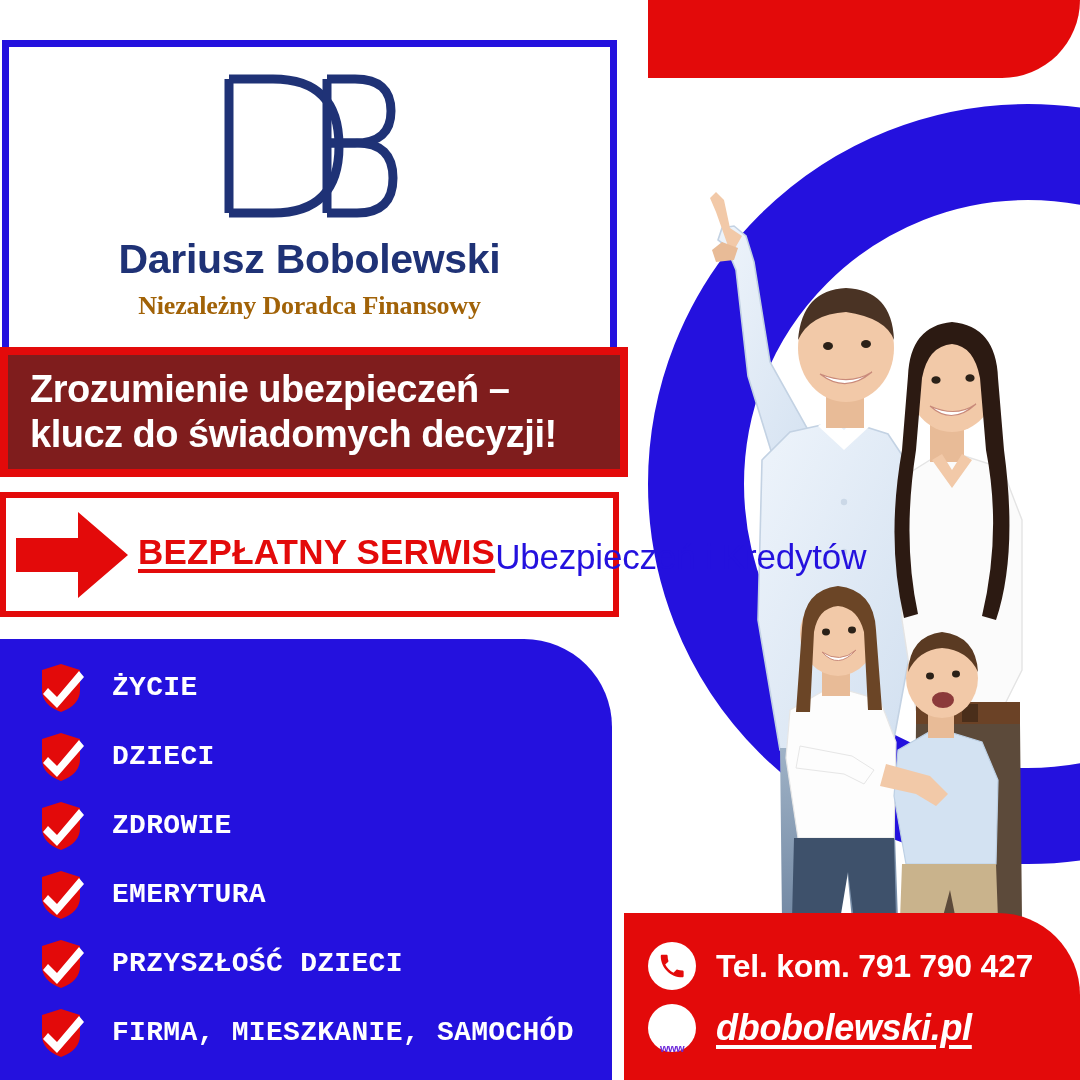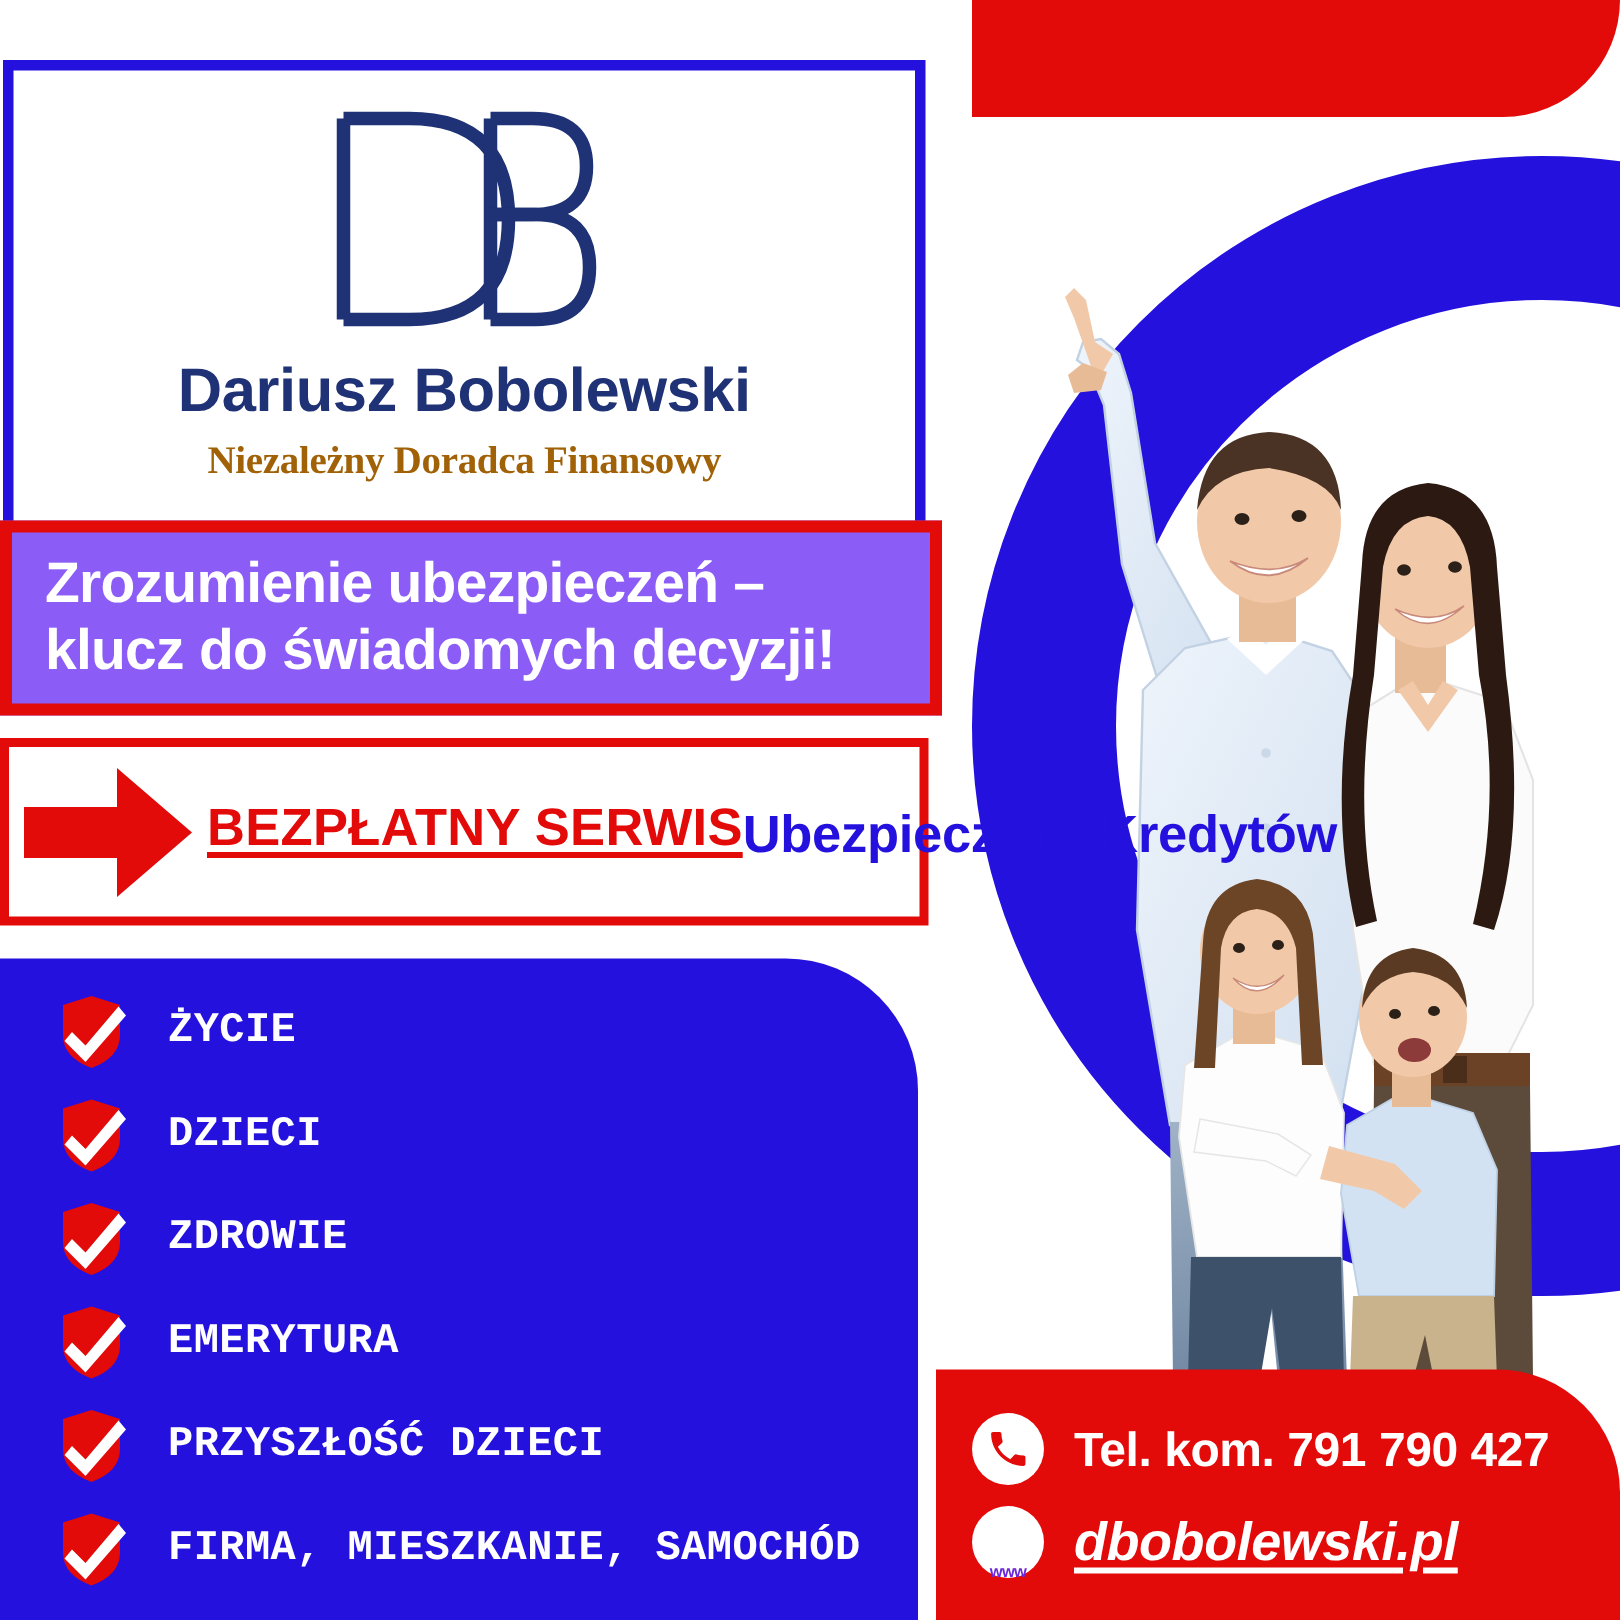--- a/index.html
+++ b/index.html
@@ -76,21 +76,21 @@
     letter-spacing:-0.2px;
     line-height:1;
     font-family:Liberation Serif, serif;
   }
 
   
   .headline-box{
     position:absolute;
     left:0px; top:347px;
     width:628px; height:130px;
-    background:#8b5cf6;
+    background:#7f1d1d;
     border:8px solid #E30A0A;
     box-sizing:border-box;
     display:flex;
     flex-direction:column;
     justify-content:center;
     padding-left:22px;
   }
   .headline-line{
     color:#ffffff;
     font-size:38px;
@@ -129,21 +129,21 @@
     text-decoration:underline;
     text-decoration-thickness:4px;
     text-underline-offset:5px;
     letter-spacing:0.2px;
     line-height:1.18;
     white-space:nowrap;
   }
   .service-sub{
     margin-top:5px;
     font-size:35px;
-    font-weight:700;
+    font-weight:400;
     color:#2411DE;
     letter-spacing:-0.2px;
     line-height:1.18;
     white-space:nowrap;
   }
 
   
   .benefits-panel{
     position:absolute;
     left:0px; top:639px;

